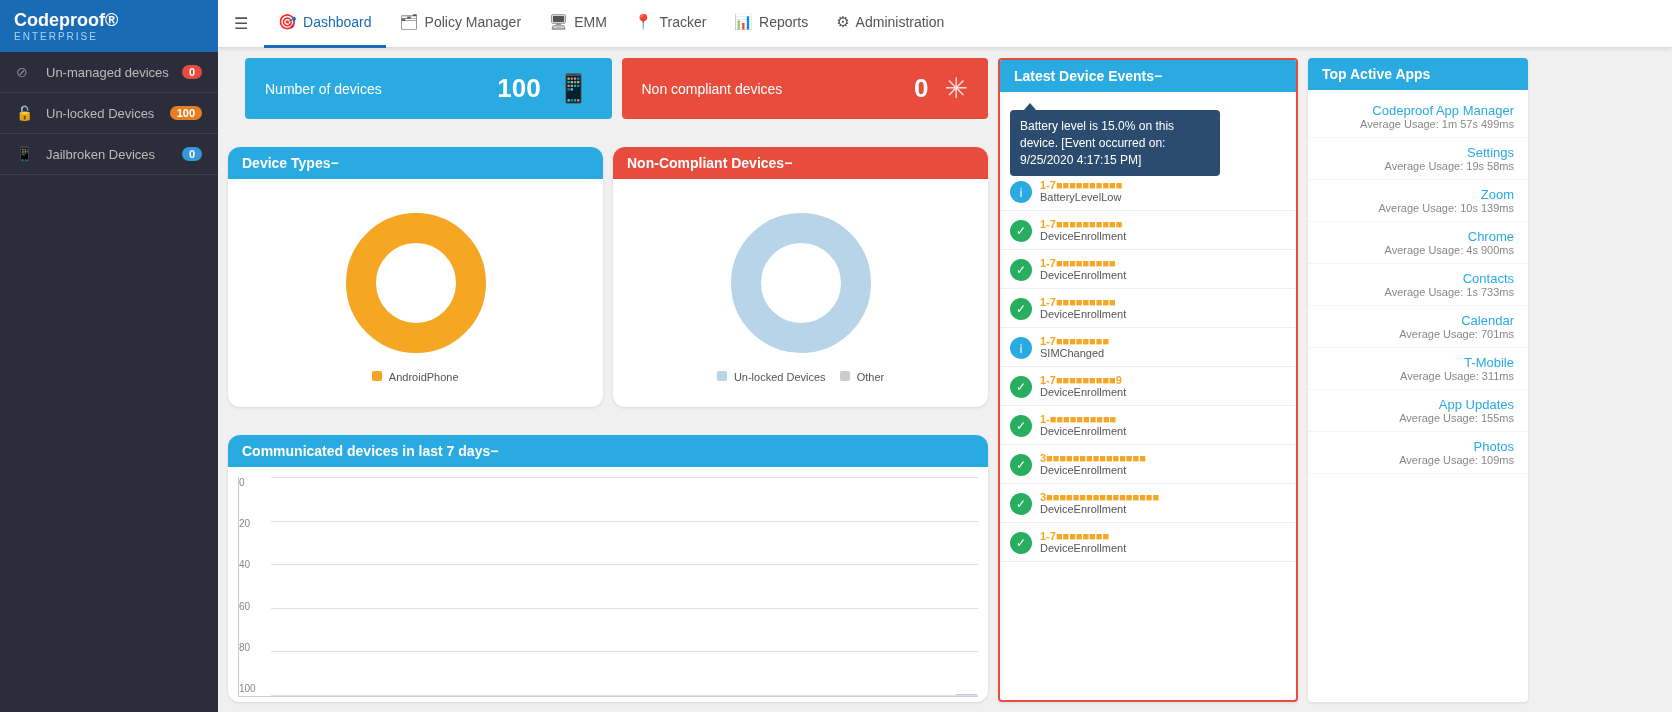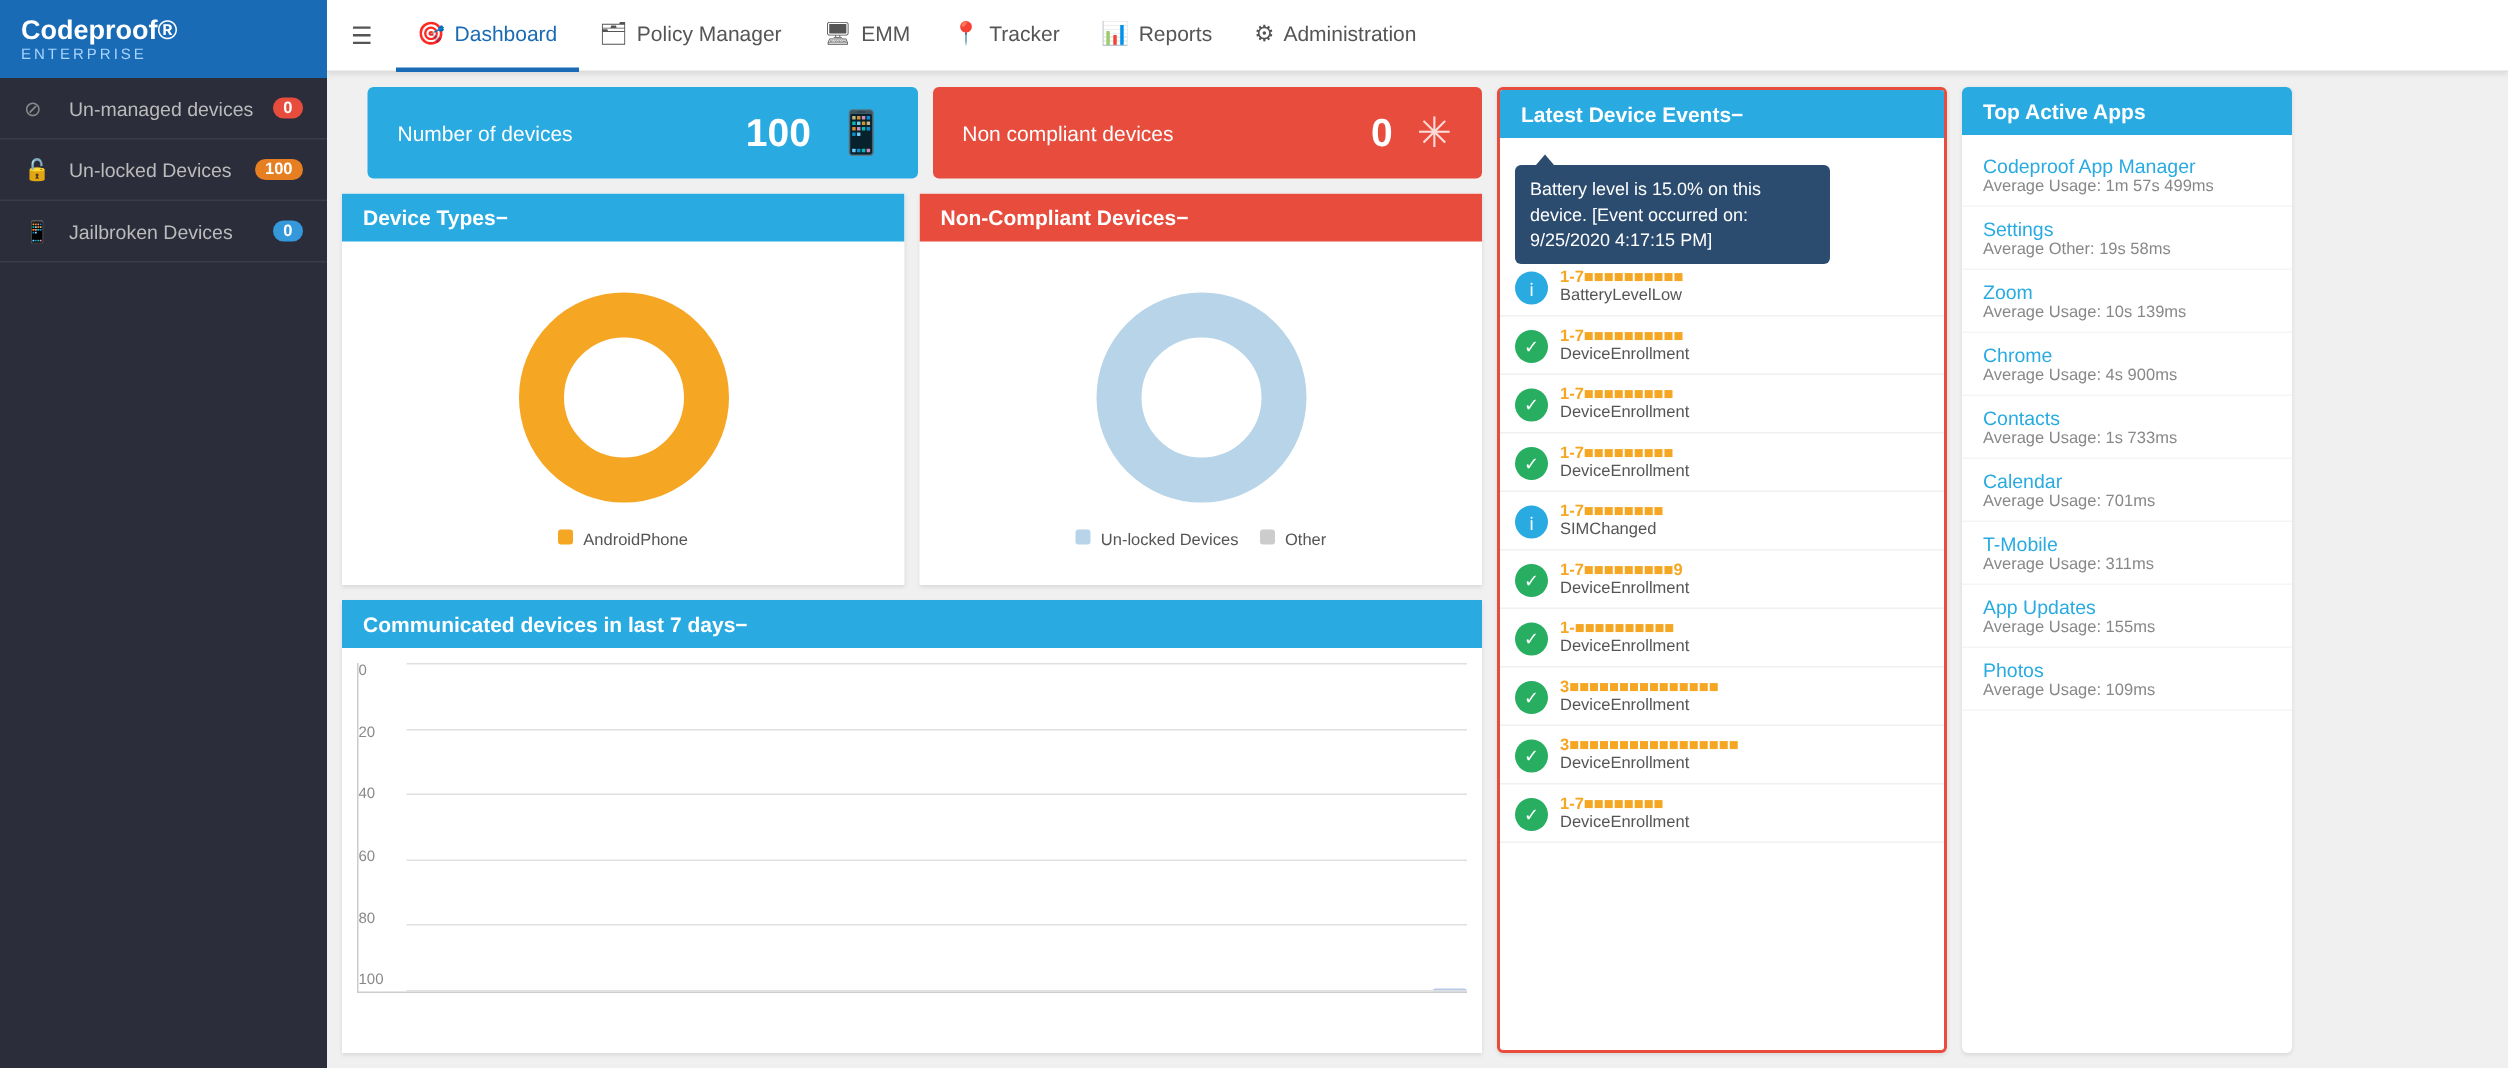--- a/index.html
+++ b/index.html
@@ -128,23 +128,24 @@
     .stat-card.blue { background: #29abe2; }
     .stat-card.red { background: #e74c3c; }
     .stat-card .stat-label { font-size: 14px; font-weight: 500; }
     .stat-card .stat-value { font-size: 26px; font-weight: bold; margin-right: 8px; }
     .stat-card .stat-right { display: flex; align-items: center; gap: 8px; }
     .stat-card .stat-icon { font-size: 28px; opacity: 0.8; }
 
     
     .panel-card {
       background: #fff;
-      border-radius: 0;
+      border-radius: 12px;
       box-shadow: 0 1px 3px rgba(0,0,0,0.1);
       overflow: hidden;
+      margin-top: 18px;
     }
     .panel-header {
       background: #29abe2;
       color: #fff;
       padding: 8px 14px;
       font-size: 14px;
       font-weight: 600;
       display: flex;
       justify-content: flex-start;
       align-items: center;
@@ -318,20 +319,21 @@
       border-radius: 4px;
       box-shadow: 0 1px 3px rgba(0,0,0,0.1);
       display: flex;
       flex-direction: column;
       overflow: hidden;
     }
     .app-list {
       overflow-y: auto;
       flex: 1;
       padding: 6px 0;
+      text-align: right;
     }
     .app-item {
       padding: 7px 14px;
       border-bottom: 1px solid #f5f5f5;
     }
     .app-name { color: #29abe2; font-size: 13px; font-weight: 500; cursor: pointer; }
     .app-usage { color: #888; font-size: 11px; }
 
     
     .spin-icon {
@@ -672,21 +674,21 @@
       <div class="panel-header">
         <span>Top Active Apps</span>
       </div>
       <div class="app-list" id="app-list-container">
           <div class="app-item">
             <div class="app-name">Codeproof App Manager</div>
             <div class="app-usage">Average Usage: 1m 57s 499ms</div>
           </div>
           <div class="app-item">
             <div class="app-name">Settings</div>
-            <div class="app-usage">Average Other: 19s 58ms</div>
+            <div class="app-usage">Average Usage: 19s 58ms</div>
           </div>
           <div class="app-item">
             <div class="app-name">Zoom</div>
             <div class="app-usage">Average Usage: 10s 139ms</div>
           </div>
           <div class="app-item">
             <div class="app-name">Chrome</div>
             <div class="app-usage">Average Usage: 4s 900ms</div>
           </div>
           <div class="app-item">

